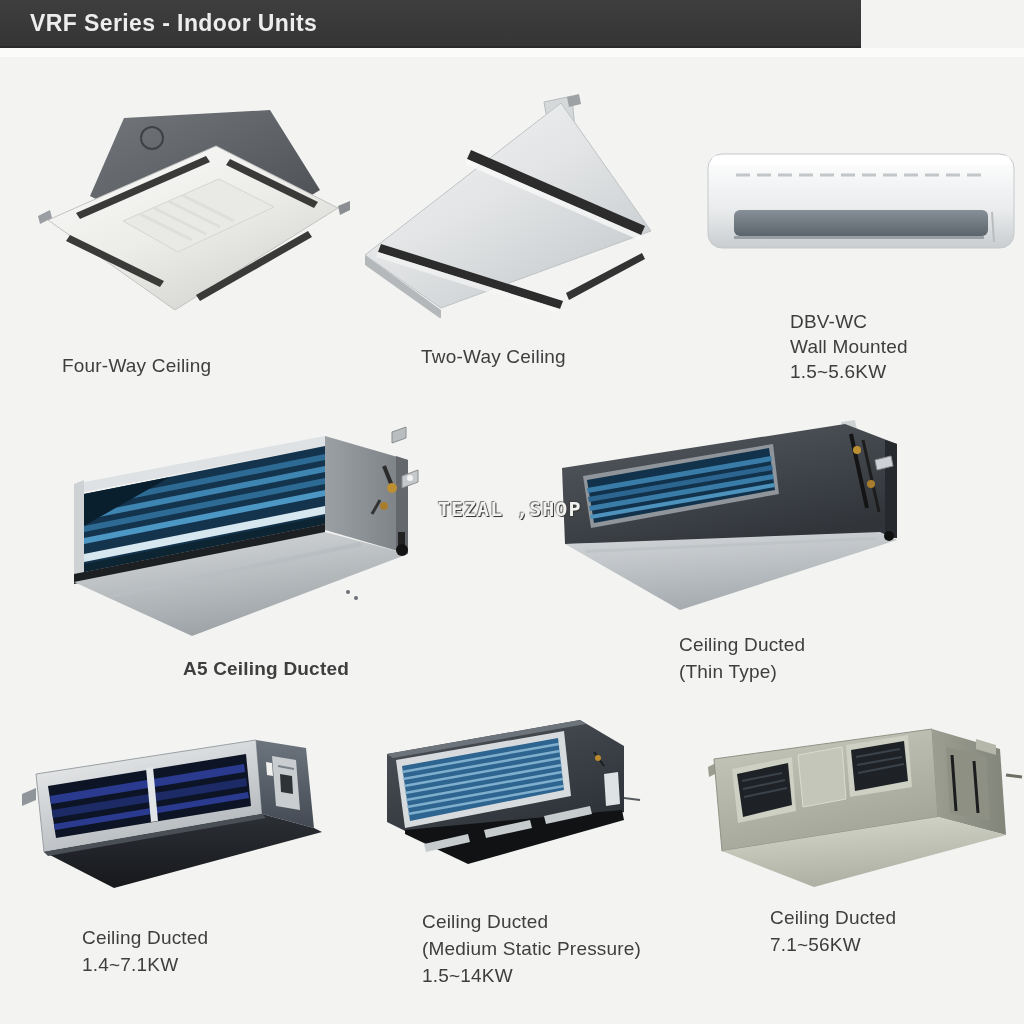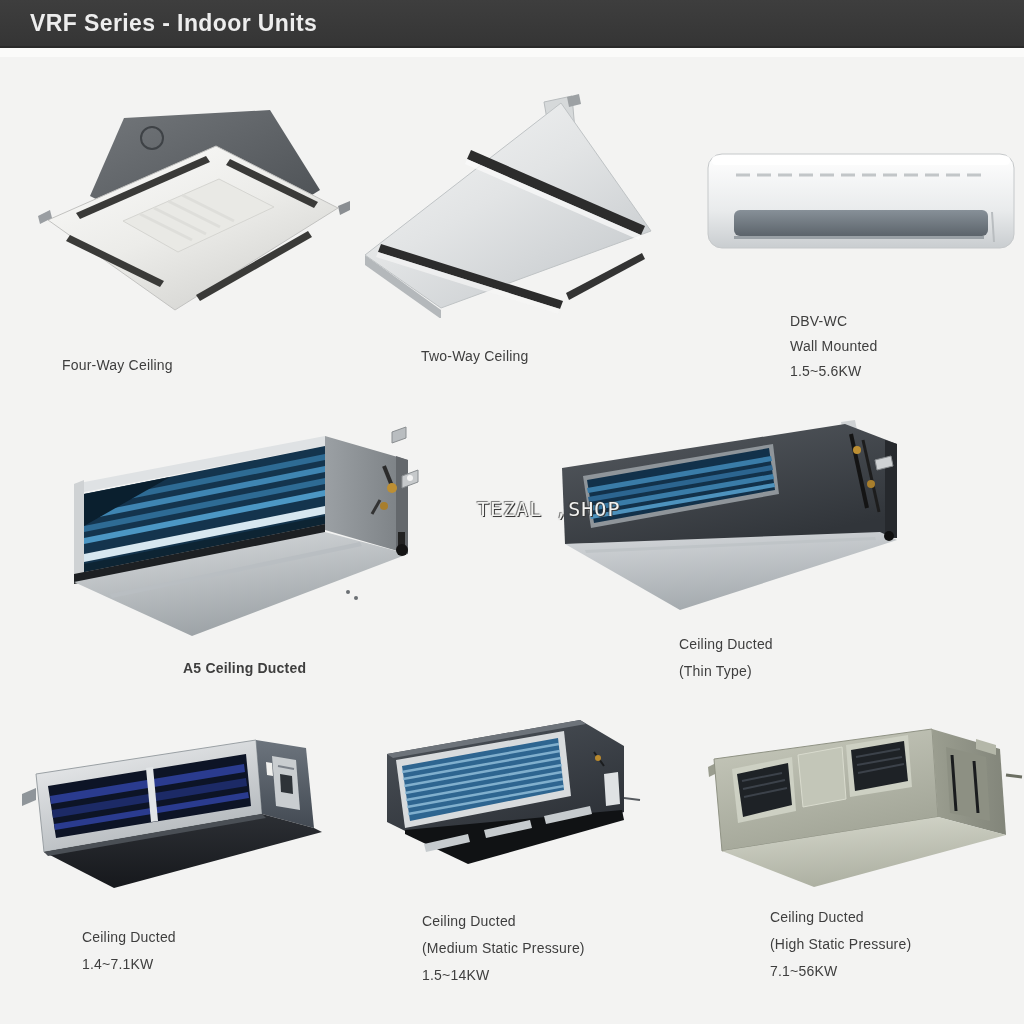--- a/index.html
+++ b/index.html
@@ -2,40 +2,40 @@
 <html><head>
 <meta charset="utf-8">
 <style>
   html,body{margin:0;padding:0;}
   body{
     width:1024px;height:1024px;position:relative;overflow:hidden;
     background:#f3f3f2;
     font-family:"Liberation Sans",sans-serif;
   }
   .header{
-    position:absolute;left:0;top:0;width:1024px;height:46px;
+    position:absolute;left:0;top:0;width:861px;height:46px;
     background:linear-gradient(#3e3e3e,#353535);
     border-bottom:2px solid #2a2a2a;
     display:flex;align-items:center;
   }
   .header-title{
     margin-left:30px;color:#ededed;font-size:23px;font-weight:bold;letter-spacing:.4px;
   }
   .header-strip{
     position:absolute;left:0;top:48px;width:1024px;height:9px;background:#fbfbfa;
   }
   .product-image{position:absolute;}
   .label{
-    position:absolute;color:#3e3e3e;font-size:14px;line-height:27px;letter-spacing:.2px;
+    position:absolute;color:#3e3e3e;font-size:19px;line-height:27px;letter-spacing:.2px;
   }
   .label-tight{line-height:25px;}
   .watermark{
-    position:absolute;left:477px;top:497px;
+    position:absolute;left:438px;top:497px;
     font-family:"DejaVu Sans Mono",monospace;
-    font-size:20px;font-weight:normal;letter-spacing:1px;
+    font-size:20px;font-weight:bold;letter-spacing:1px;
     color:#f2f2f0;
     text-shadow:1px 1px 0 #3a3a3a,-1px -1px 0 rgba(60,60,60,.55),0 0 2px rgba(40,40,40,.6);
   }
 </style>
 </head>
 <body>
 
 <header class="header">
   <div class="header-title">VRF Series - Indoor Units</div>
 </header>
@@ -285,15 +285,14 @@
   <div>Ceiling Ducted</div>
   <div>1.4~7.1KW</div>
 </div>
 <div class="label" style="left:422px;top:908px;">
   <div>Ceiling Ducted</div>
   <div>(Medium Static Pressure)</div>
   <div>1.5~14KW</div>
 </div>
 <div class="label" style="left:770px;top:904px;">
   <div>Ceiling Ducted</div>
-  <div>(High Static Pressure)</div>
   <div>7.1~56KW</div>
 </div>
 
 </body></html>

